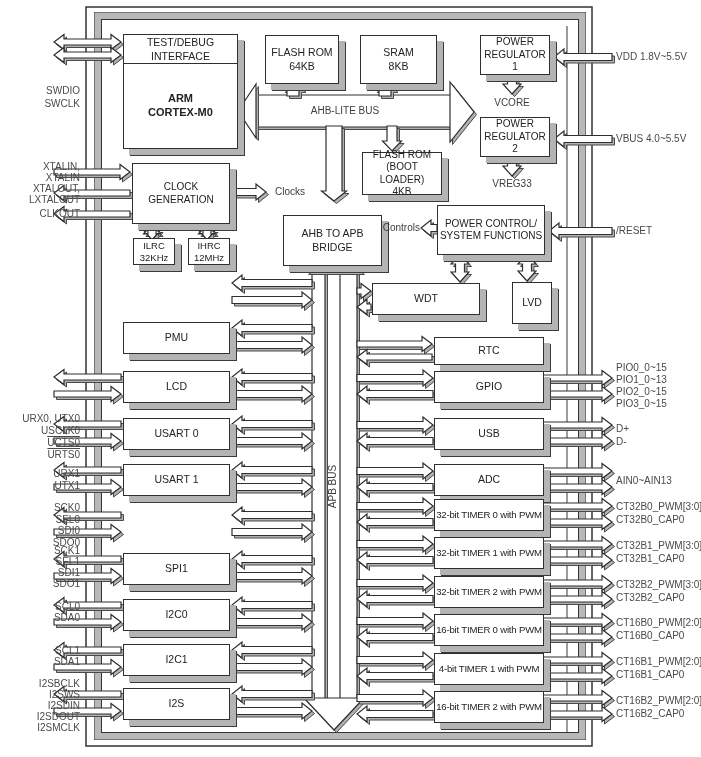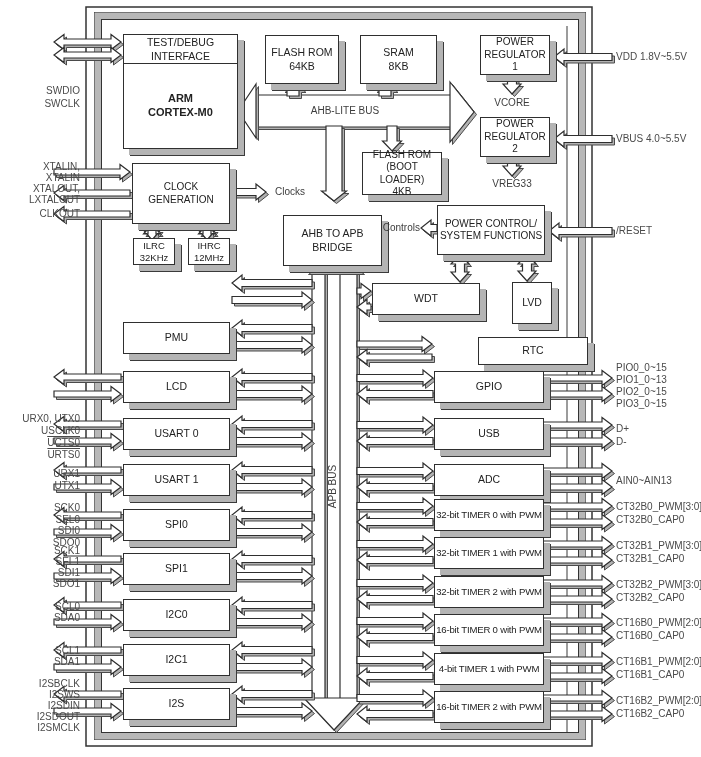--- a/index.html
+++ b/index.html
@@ -254,26 +254,25 @@
     <div class="block f95" style="left: 133px; top: 238px; width: 40px; height: 25px;">ILRC
 32KHz</div>
     <div class="block f95" style="left: 188px; top: 238px; width: 40px; height: 25px;">IHRC
 12MHz</div>
     <div class="block f105" style="left: 283px; top: 203px; width: 97px; height: 49px; margin-top: 12px;">AHB TO APB
 BRIDGE</div>
     <div class="block f10" style="left: 437px; top: 205px; width: 106px; height: 48px;">POWER CONTROL/
 SYSTEM FUNCTIONS</div>
     <div class="block f105" style="left: 372px; top: 283px; width: 106px; height: 30px;">WDT</div>
     <div class="block f105" style="left: 512px; top: 282px; width: 38px; height: 40px;">LVD</div>
-    <div class="block f105" style="left: 434px; top: 337px; width: 108px; height: 26px; margin-left: 44px;">RTC</div>
+    <div class="block f105" style="left: 434px; top: 337px; width: 108px; height: 26px;">RTC</div>
     <div class="block f105" style="left: 123px; top: 322px; width: 105px; height: 30px;">PMU</div>
     <div class="block f105" style="left: 123px; top: 371px; width: 105px; height: 30px;">LCD</div>
     <div class="block f105" style="left: 123px; top: 418px; width: 105px; height: 30px;">USART 0</div>
     <div class="block f105" style="left: 123px; top: 464px; width: 105px; height: 30px;">USART 1</div>
-    <div class="block f105" style="left: 123px; top: 509px; width: 105px; height: 30px;">SPI0</div>
     <div class="block f105" style="left: 123px; top: 553px; width: 105px; height: 30px;">SPI1</div>
     <div class="block f105" style="left: 123px; top: 599px; width: 105px; height: 30px;">I2C0</div>
     <div class="block f105" style="left: 123px; top: 644px; width: 105px; height: 30px;">I2C1</div>
     <div class="block f105" style="left: 123px; top: 688px; width: 105px; height: 30px;">I2S</div>
     <div class="block f105" style="left: 434px; top: 371px; width: 108px; height: 30px;">GPIO</div>
     <div class="block f105" style="left: 434px; top: 418px; width: 108px; height: 30px;">USB</div>
     <div class="block f105" style="left: 434px; top: 464px; width: 108px; height: 30px;">ADC</div>
     <div class="block f96" style="left: 434px; top: 499px; width: 108px; height: 30px;">32-bit TIMER 0 with PWM</div>
     <div class="block f96" style="left: 434px; top: 537px; width: 108px; height: 30px;">32-bit TIMER 1 with PWM</div>
     <div class="block f96" style="left: 434px; top: 576px; width: 108px; height: 30px;">32-bit TIMER 2 with PWM</div>

